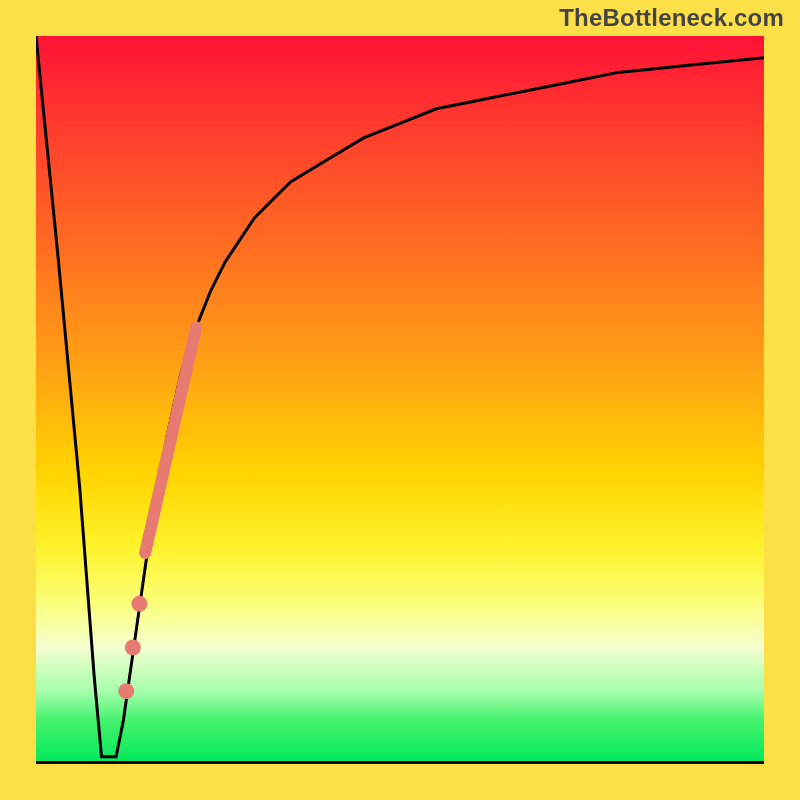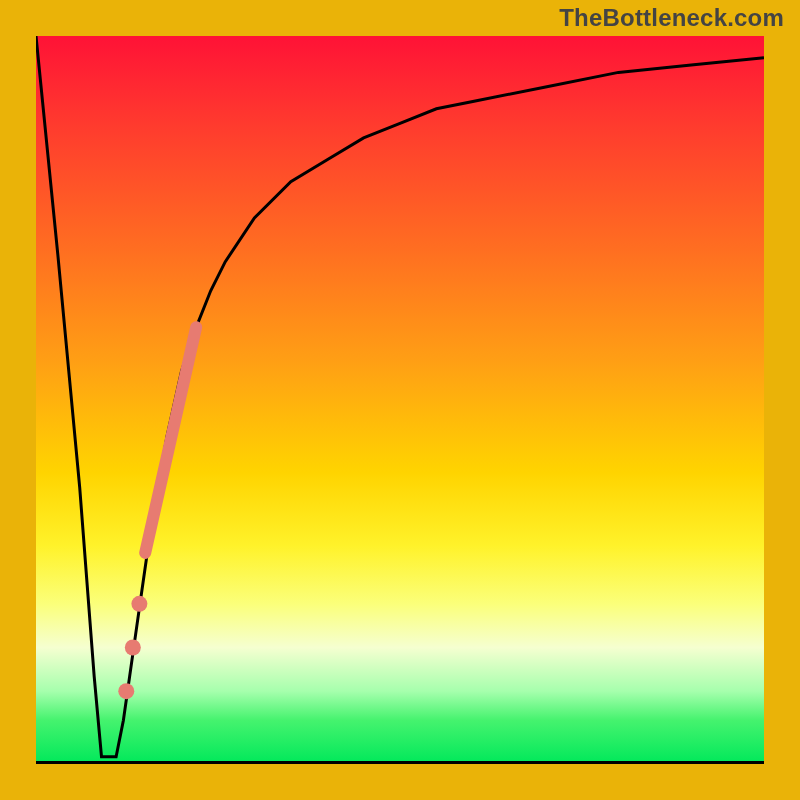--- a/index.html
+++ b/index.html
@@ -8,21 +8,21 @@
     width: 800px;
     height: 800px;
     overflow: hidden;
     background: #000000;
     font-family: Arial, Helvetica, sans-serif;
   }
   .frame {
     position: relative;
     width: 800px;
     height: 800px;
-    background: #eab308;
+    background: #fde047;
   }
   .watermark {
     position: absolute;
     top: 4px;
     right: 16px;
     color: #444444;
     font-size: 24px;
     font-weight: 600;
     z-index: 50;
     letter-spacing: 0.2px;

